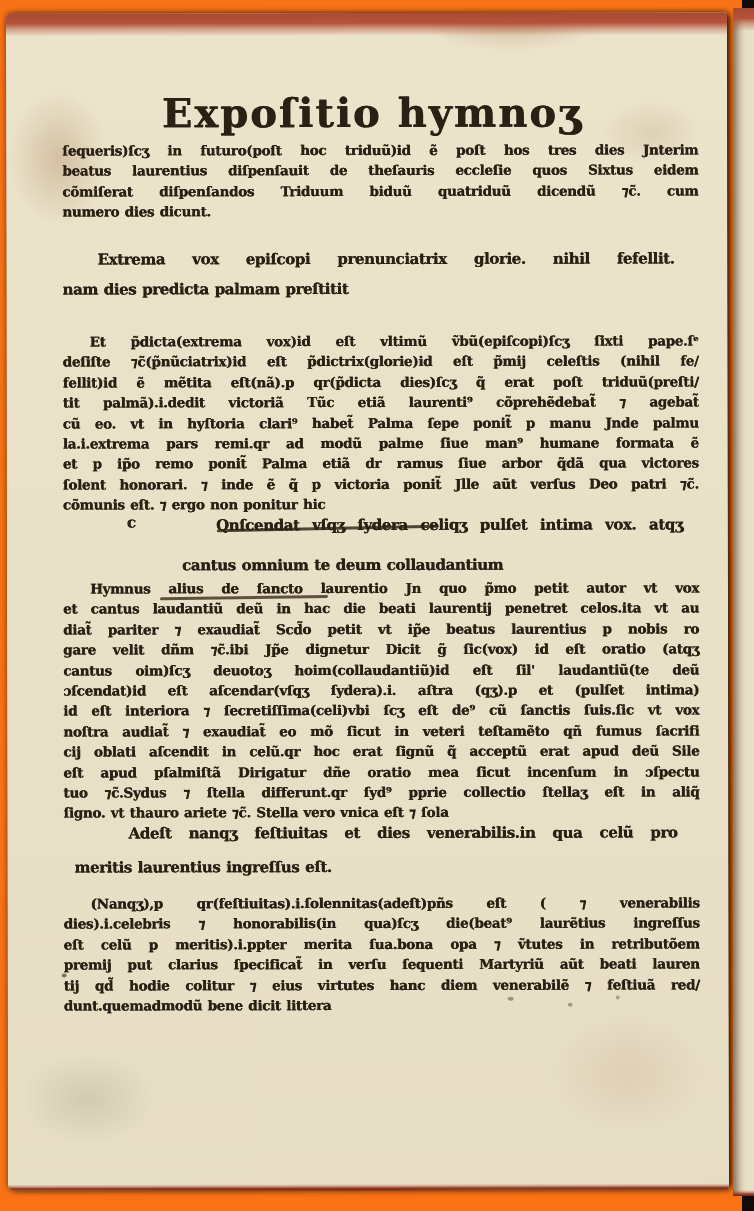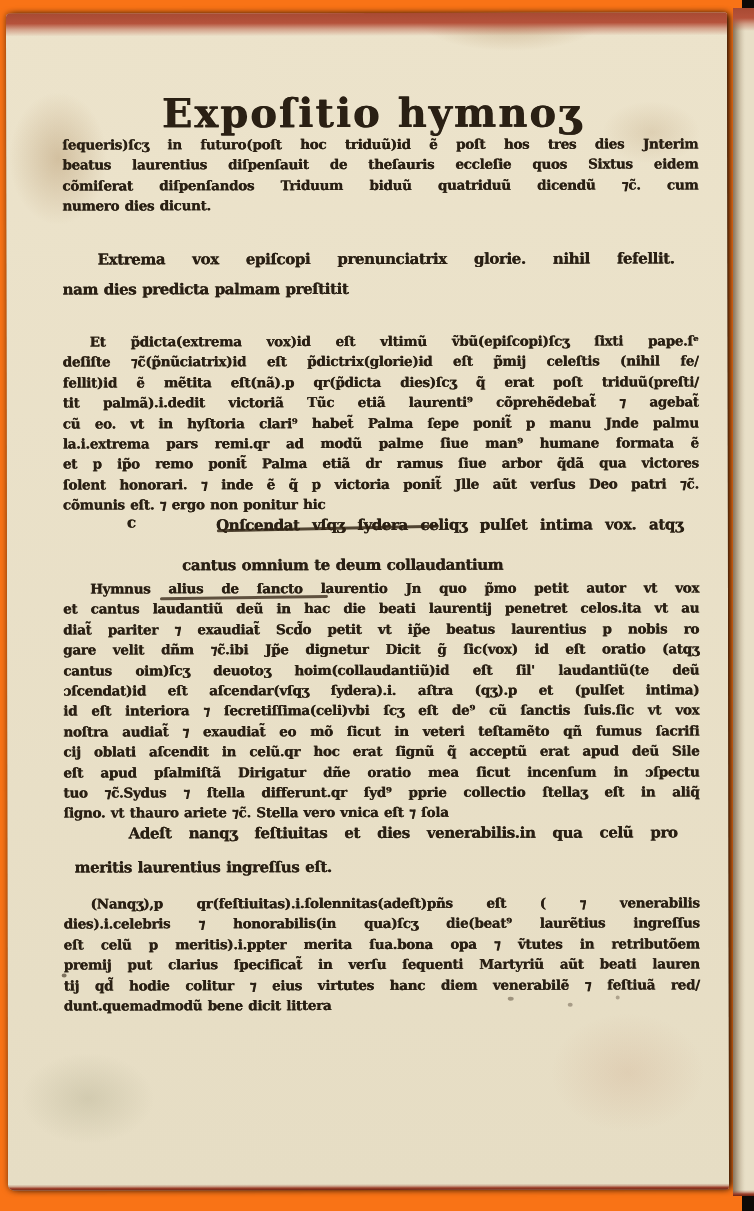--- a/index.html
+++ b/index.html
@@ -62,21 +62,21 @@
     font-size: 13.5px; font-weight: bold; line-height: 20.4px;
     letter-spacing: -0.3px; word-spacing: 1px;
     text-align: justify; text-align-last: justify;
     text-shadow: 0.4px 0 0 currentColor;
   }
   .short { text-align-last: left; }
   .head .line { font-size: 15px; letter-spacing: -0.4px; }
   .s1 { top: 231px; width: 612px; } .s1 .line { line-height: 30px; }
   .s3 { top: 492px; width: 620px; } .s3 .line { line-height: 40px; }
   .s5 { top: 803px; width: 614px; } .s5 .line { line-height: 34px; }
-  .s0 { top: 121px; }
+  .s0 { top: 127px; }
   .s2 { top: 318px; }
   .s4 { top: 565px; }
   .s6 { top: 880px; }
   .ind27 { text-indent: 27px; }
   .ind35 { text-indent: 35px; }
   .ind65 { text-indent: 65px; }
   .ind153 { text-indent: 153px; }
   .pad119 { padding-left: 119px; }
   .pad11 { padding-left: 11px; }
 

